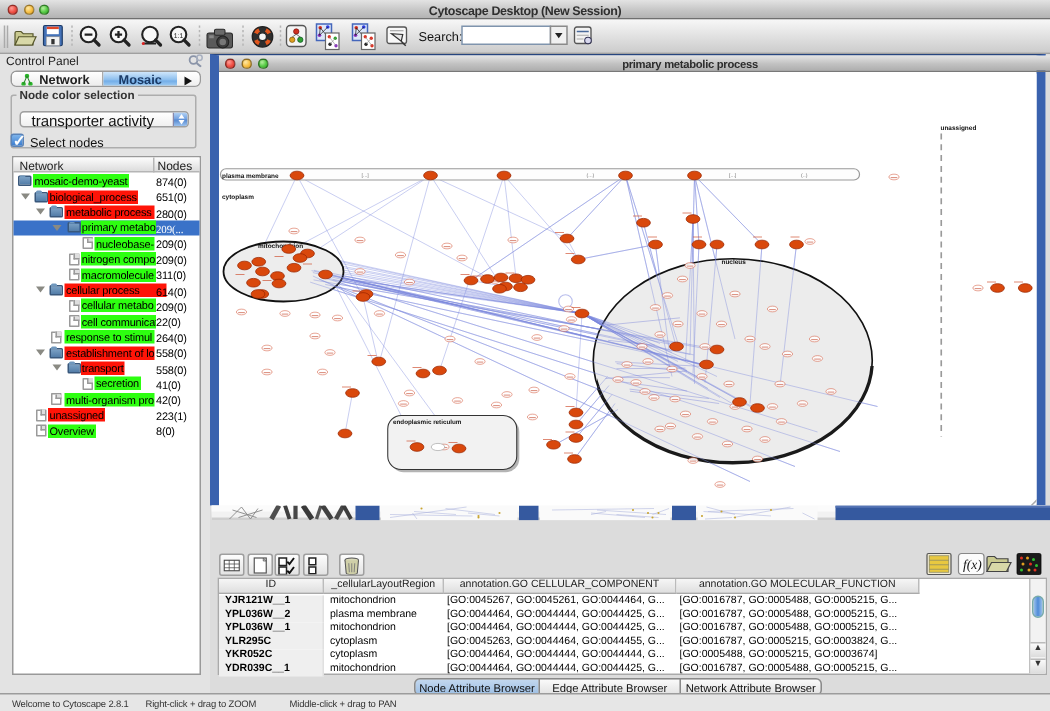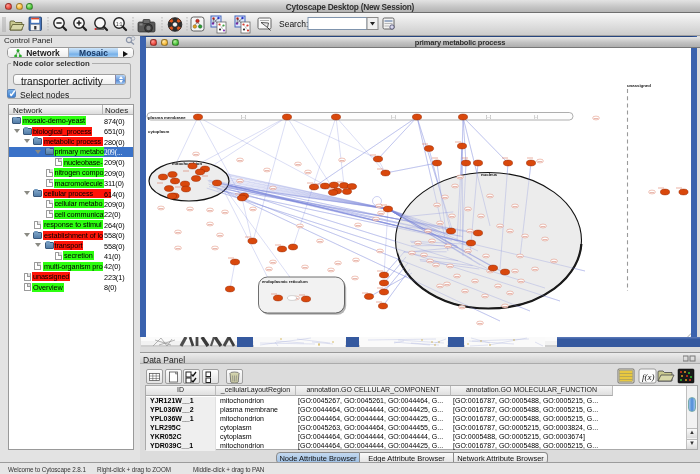--- a/index.html
+++ b/index.html
@@ -820,27 +820,20 @@
 <circle cx="373" cy="3" r="0.7" fill="#c8a430"></circle>
 <circle cx="327" cy="7" r="0.7" fill="#c8a430"></circle>
 <circle cx="349" cy="8" r="0.7" fill="#c8a430"></circle>
 <rect x="416" y="0" width="143" height="10" fill="#35599f"></rect>
 <rect x="416" y="0" width="143" height="1.5" fill="#5574b5"></rect>
 </svg>
 </div>
 <div class="abs" id="gap"></div>
 
 <div class="abs" id="datapanel">
-  <div id="dphead">
-      <span style="position:absolute;left:3px;top:1.5px;">Data Panel</span>
-      <svg width="14" height="8" style="position:absolute;right:3px;top:2px;">
-        <rect x="0" y="1" width="5" height="5" fill="none" stroke="#777" stroke-width="1"></rect>
-        <rect x="7" y="1" width="5" height="5" fill="none" stroke="#777" stroke-width="1"></rect>
-      </svg>
-    </div>
   <svg width="560" height="36" style="position:absolute;left:0;top:0;">
       <g transform="translate(478,17)">
 <rect x="0" y="0" width="16" height="14" rx="1" fill="#f0ead0" stroke="#555" stroke-width="0.8"></rect>
 <rect x="1.5" y="1.5" width="13" height="11" fill="#e8c840" stroke="#886" stroke-width="0.5"></rect>
 <line x1="1.5" y1="4.5" x2="14.5" y2="4.5" stroke="#886" stroke-width="0.5"></line>
         <line x1="1.5" y1="7.5" x2="14.5" y2="7.5" stroke="#886" stroke-width="0.5"></line>
         <line x1="1.5" y1="10.5" x2="14.5" y2="10.5" stroke="#886" stroke-width="0.5"></line>
 </g>
       <g transform="translate(499,17)">
         <rect x="0" y="0" width="17" height="14" rx="2" fill="#fcfcfc" stroke="#888" stroke-width="0.8"></rect>

